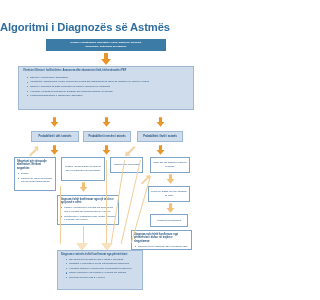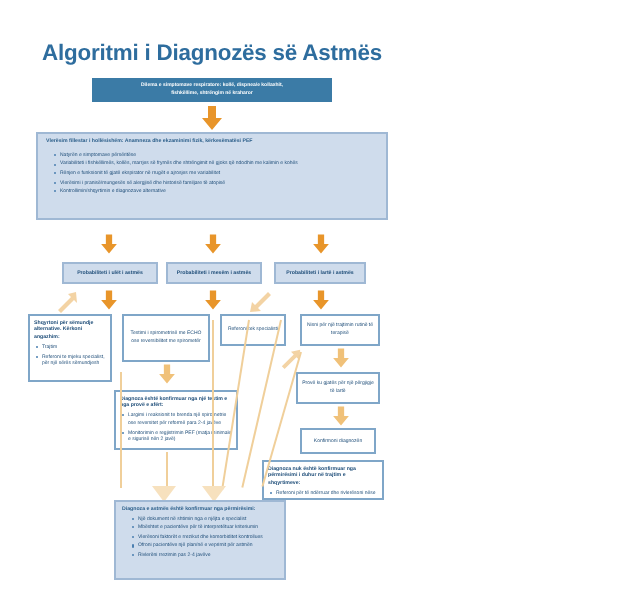--- a/index.html
+++ b/index.html
@@ -10,21 +10,20 @@
     overflow:hidden;
     position:relative;
   }
   .page{
     position:absolute;inset:0;
     background:#ffffff;
   }
   
   .title{
     position:absolute;left:0;top:21px;width:212px;
-    text-align:center;
     color:#2e6d9e;
     font-size:11.2px;
     font-weight:bold;
     letter-spacing:-0.1px;
     white-space:nowrap;
   }
   
   .box{
     position:absolute;
     box-sizing:border-box;

